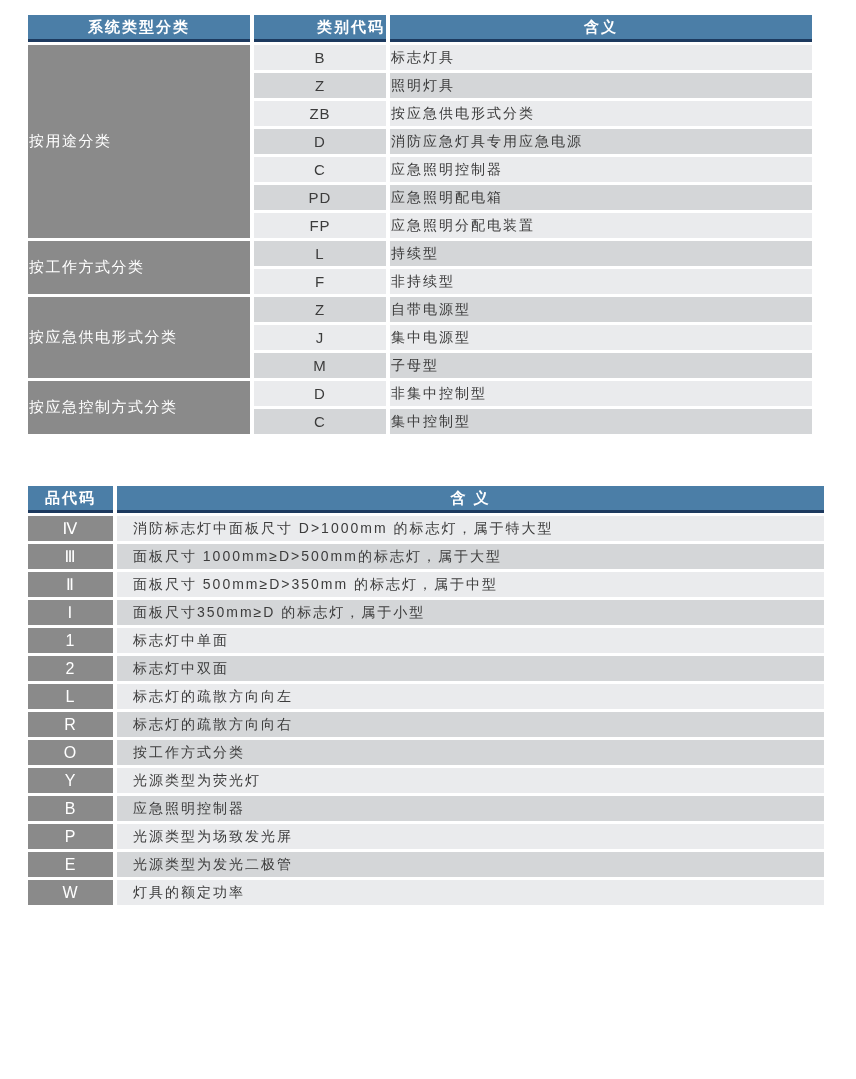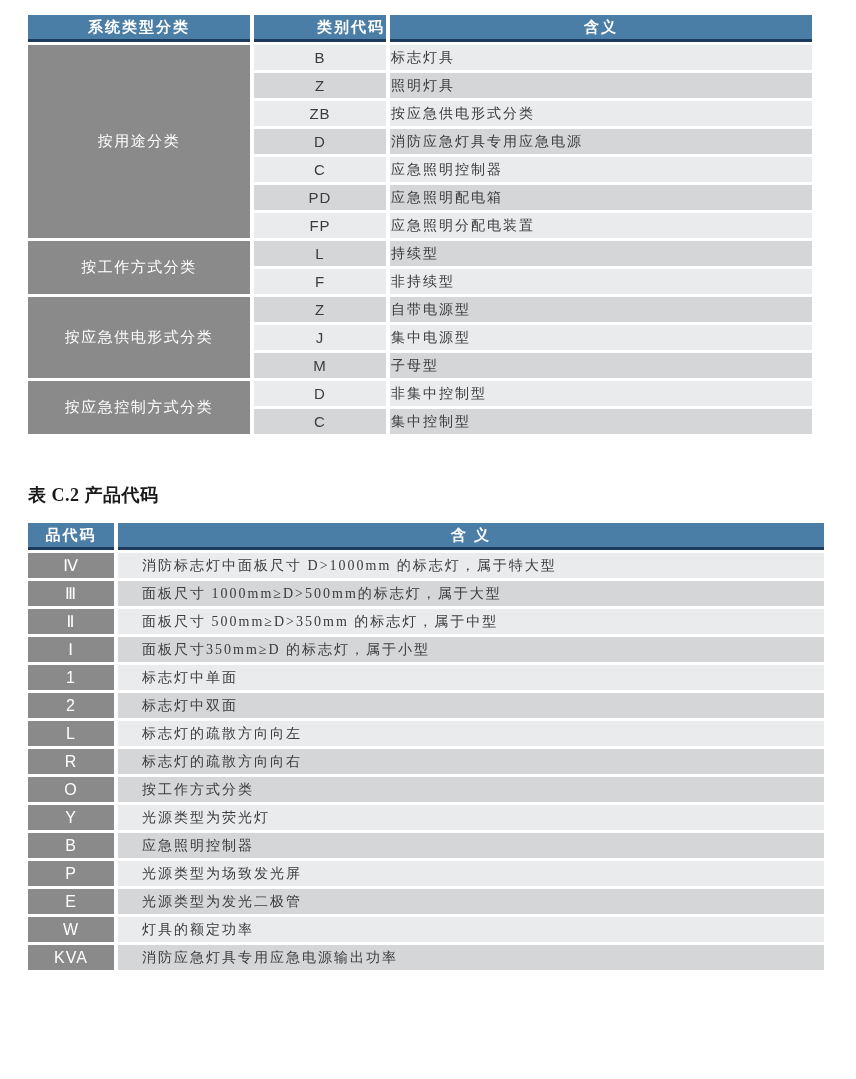--- a/index.html
+++ b/index.html
@@ -54,21 +54,20 @@
     height: 25px;
     font-size: 14px;
     color: var(--text);
     vertical-align: middle;
   }
   td.group-cell {
     background: var(--gray);
     color: #ffffff;
     font-size: 15px;
     letter-spacing: 1.5px;
-    text-align: center;
   }
   td.code-cell {
     text-align: center;
     font-size: 15px;
     letter-spacing: 1px;
   }
   td.meaning-cell {
     text-align: left;
     letter-spacing: 2px;
   }
@@ -83,21 +82,21 @@
   
   .t2 .col1 { width: 90px; }
   .t2 .col2 { width: 748px; }
   .t2 td.gray-code {
     background: var(--gray);
     color: #ffffff;
     text-align: center;
     font-size: 16px;
     letter-spacing: 1px;
   }
-  .t2 td.meaning-cell { padding-left: 24px; font-family: Liberation Serif, serif; }
+  .t2 td.meaning-cell { padding-left: 16px; }
 
   .section-c2 { margin-top: 46px; }
 </style>
 </head>
 <body>
 
 <main class="doc">
 
   <section>
     <table class="t1">
@@ -167,21 +166,20 @@
           </tr>
           <tr>
             <td class="code-cell dark">C</td>
             <td class="meaning-cell dark">集中控制型</td>
           </tr>
         </tbody>
     </table>
   </section>
 
   <section class="section-c2">
-    <h2 class="tbl-title">表 C.2 产品代码</h2>
     <table class="t2">
       <thead>
         <tr>
           <th class="col1">品代码</th>
           <th class="col2">含 义</th>
         </tr>
       </thead>
       <tbody>
           <tr>
             <td class="gray-code">Ⅳ</td>
@@ -232,21 +230,17 @@
             <td class="meaning-cell light">光源类型为场致发光屏</td>
           </tr>
           <tr>
             <td class="gray-code">E</td>
             <td class="meaning-cell dark">光源类型为发光二极管</td>
           </tr>
           <tr>
             <td class="gray-code">W</td>
             <td class="meaning-cell light">灯具的额定功率</td>
           </tr>
-          <tr>
-            <td class="gray-code">KVA</td>
-            <td class="meaning-cell dark">消防应急灯具专用应急电源输出功率</td>
-          </tr>
         </tbody>
     </table>
   </section>
 
 </main>
 
 </body></html>

